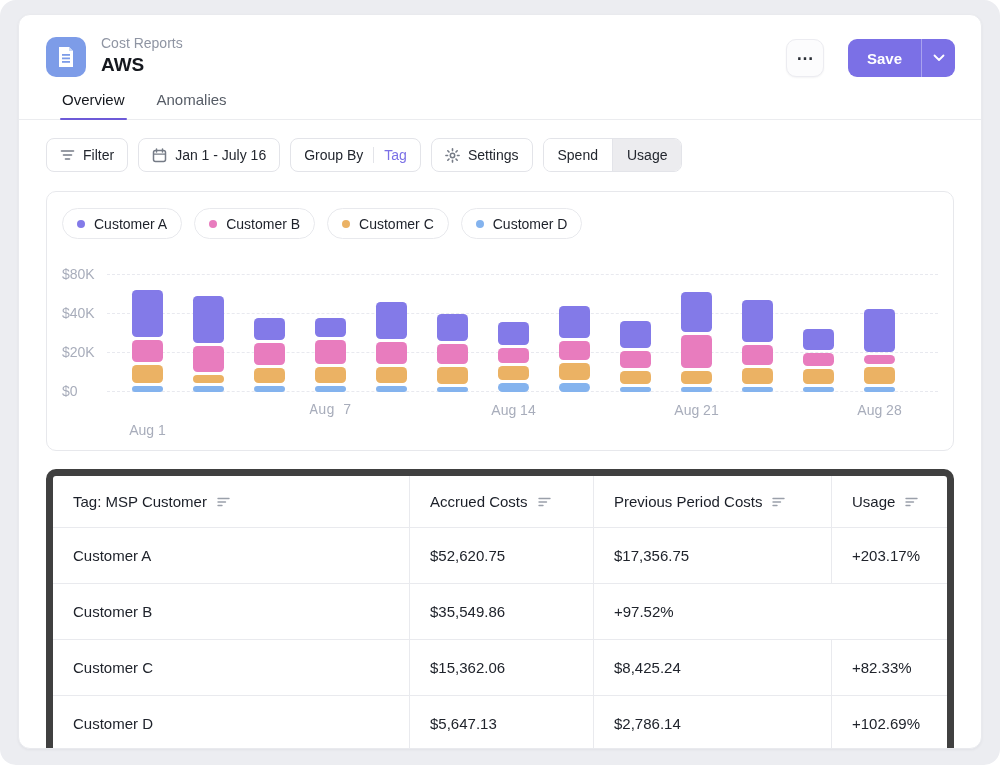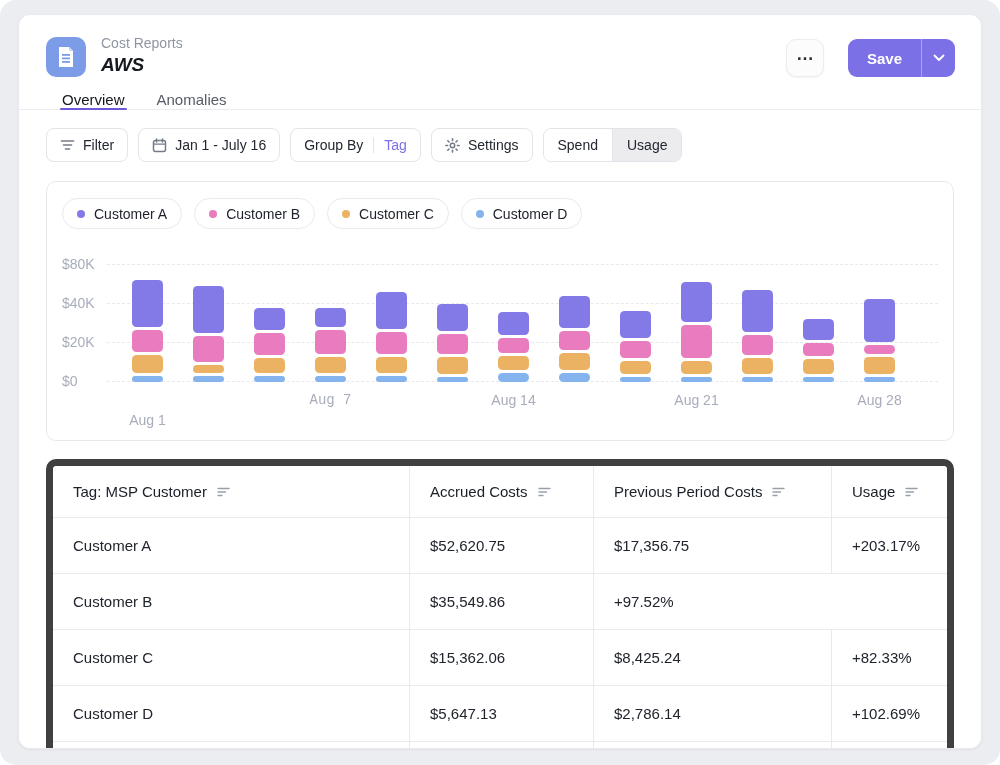--- a/index.html
+++ b/index.html
@@ -6,31 +6,31 @@
   html,body { width:1000px; height:765px; background:#fff; font-family:"Liberation Sans", sans-serif; }
   .frame { position:absolute; inset:0; width:1000px; height:765px; background:#ecedf1; border-radius:16px; overflow:hidden; }
   .card { position:absolute; left:18px; right:18px; top:14px; bottom:16px; background:#ffffff; border:1px solid #e9eaee;
           border-radius:12px; overflow:hidden; box-shadow:0 1px 3px rgba(20,22,40,.05); }
 
   
   .hdr { display:flex; align-items:flex-end; padding:19px 26px 0 27px; }
   .app-icon { width:40px; height:40px; border-radius:10px; background:#7d9ce8; display:flex; align-items:center; justify-content:center; flex:0 0 auto; }
   .hdr-titles { margin-left:15px; flex:1; }
   .hdr-breadcrumb { font-size:14px; color:#8f95a3; line-height:18px; }
-  .hdr-title { font-size:19px; font-weight:700; color:#15181e; line-height:24px; margin-top:1px;font-style:italic; }
+  .hdr-title { font-size:19px; font-weight:700; color:#15181e; line-height:24px; margin-top:1px; }
   .more-btn { width:38px; height:38px; border-radius:10px; background:#fcfcfd; border:1px solid #ececf1;
               box-shadow:0 1px 2px rgba(20,22,40,.05); display:flex; align-items:center; justify-content:center;
               font-size:17px; font-weight:700; color:#2a2e35; cursor:pointer; }
   .save-btn { margin-left:24px; height:38px; border-radius:9px; background:#7b70e6; color:#fff; display:flex; align-items:stretch; overflow:hidden; cursor:pointer; }
   .save-main { display:flex; align-items:center; padding:0 19px; font-size:15px; font-weight:600; }
   .save-caret { display:flex; align-items:center; justify-content:center; width:34px; border-left:1px solid rgba(255,255,255,.35); }
 
   
   .tabbar { display:flex; gap:32px; padding:14px 27px 0 43px; border-bottom:1px solid #ebecef; }
-  .tab { font-size:15px; padding-bottom:1px; color:#565c66; cursor:pointer; position:relative; }
+  .tab { font-size:15px; padding-bottom:11px; color:#565c66; cursor:pointer; position:relative; }
   .tab.active { color:#15181e; font-weight:500; }
   .tab.active::after { content:""; position:absolute; left:-2px; right:-2px; bottom:-1px; height:2.5px; background:#6d5ad8; border-radius:2px; }
 
   
   .toolbar { display:flex; align-items:center; gap:10px; padding:18px 27px 0 27px; }
   .tbtn { height:34px; display:flex; align-items:center; gap:8px; padding:0 13px; background:#fff; border:1px solid #e3e4e9;
           border-radius:8px; font-size:14px; color:#23272f; cursor:pointer; white-space:nowrap; }
   .tbtn .muted-sep { width:1px; height:16px; background:#e3e4e9; margin:0 2px; }
   .accent-text { color:#7b70e6; }
   .segmented { height:34px; display:flex; align-items:stretch; border:1px solid #e3e4e9; border-radius:8px; overflow:hidden; font-size:14px; }

